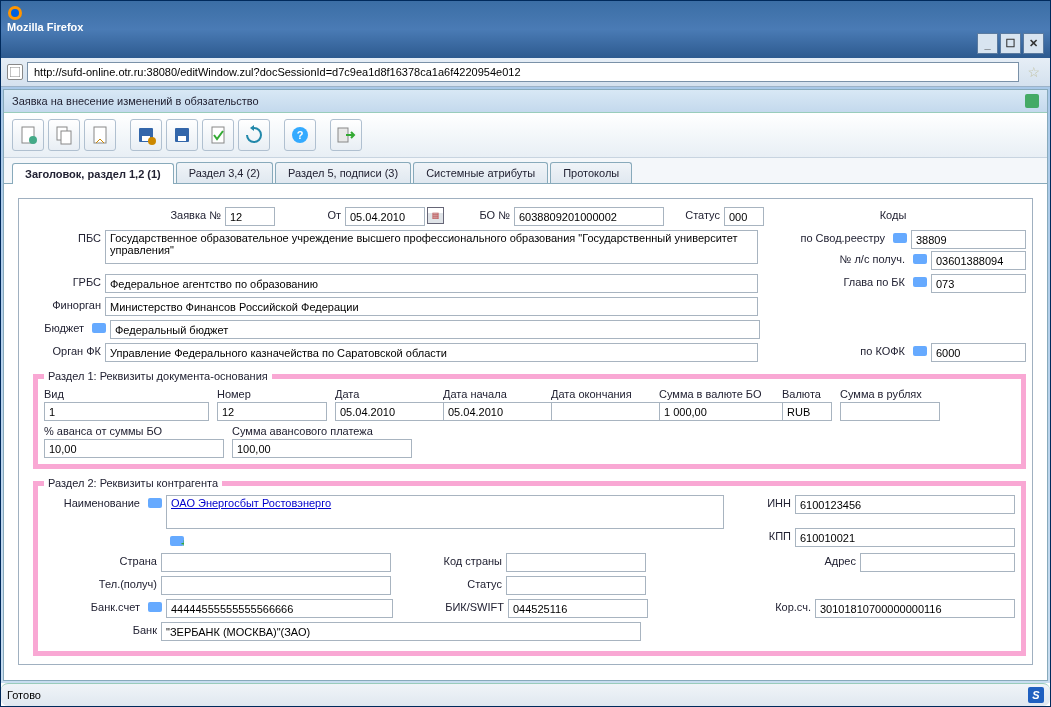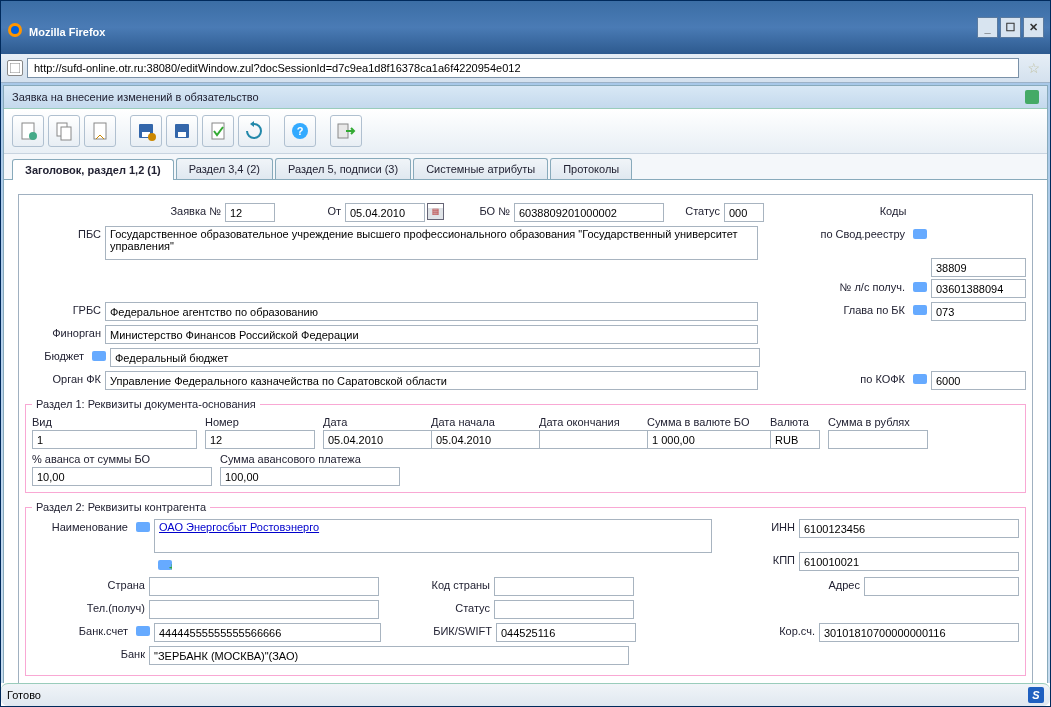--- a/index.html
+++ b/index.html
@@ -1,18 +1,18 @@
 <!DOCTYPE html>
 <html><head>
 <meta charset="utf-8">
 <style>
 * { box-sizing: border-box; font-family: Arial, sans-serif; font-size: 11px; }
 body { margin: 0; background: #f0f0f0; }
 .window { width: 1051px; height: 707px; background: #fff; border: 1px solid #002a5c; display: flex; flex-direction: column; }
-.titlebar { background: linear-gradient(#3b6ea5, #4a7bb5, #2d5a8f); color: #fff; font-weight: bold; font-size: 13px; padding: 16px 6px; display: flex; align-items: flex-end; }
+.titlebar { background: linear-gradient(#3b6ea5, #4a7bb5, #2d5a8f); color: #fff; font-weight: bold; font-size: 13px; padding: 4px 6px; display: flex; align-items: flex-start; flex-direction: column; }
 .titlebar .ff-icon { width: 16px; height: 16px; margin-right: 6px; display: inline-flex; }
 .win-controls { margin-left: auto; display: flex; gap: 2px; }
 .win-btn { width: 21px; height: 21px; background: #d8e4f0; border: 1px solid #5a7a9f; display: flex; align-items: center; justify-content: center; font-size: 11px; color: #333; }
 .addrbar { background: linear-gradient(#e6eef6, #d4e1ee); padding: 4px 6px; display: flex; align-items: center; gap: 4px; border-bottom: 1px solid #9cb2c8; }
 .page-icon { width: 16px; height: 16px; border: 1px solid #888; background: #fff; border-radius: 2px; display: flex; align-items: center; justify-content: center; }
 .addr-input { flex: 1; height: 20px; border: 1px solid #7a91a8; padding: 2px 6px; background: #fff; }
 .star-icon { color: #c0c0a0; font-size: 14px; padding: 0 4px; }
 .content { flex: 1; background: linear-gradient(#a8c8e8, #c8ddf0); padding: 0; display: flex; flex-direction: column; overflow: hidden; }
 .doc-panel { margin: 2px; background: #fff; border: 1px solid #8ab; flex: 1; display: flex; flex-direction: column; }
 .doc-header { background: linear-gradient(#d8e8f5, #c4d9ed); border-bottom: 1px solid #9cb; padding: 4px 8px; display: flex; align-items: center; }
@@ -24,21 +24,21 @@
 .tabs { display: flex; padding: 4px 8px 0 8px; background: #f4f7fa; gap: 2px; border-bottom: 1px solid #8ab; }
 .tab { padding: 4px 12px; border: 1px solid #8ab; border-bottom: none; background: linear-gradient(#f0f4f8, #e0e8f0); border-radius: 3px 3px 0 0; color: #223; cursor: pointer; }
 .tab.active { background: #fff; font-weight: bold; position: relative; top: 1px; }
 .form-body { flex: 1; padding: 14px; overflow: auto; }
 .form-box { border: 1px solid #a0b0c0; padding: 8px 6px; }
 .row { display: flex; align-items: flex-start; margin-bottom: 4px; }
 .lbl { text-align: right; padding-right: 4px; color: #223; padding-top: 2px; font-size: 11px; }
 .fld { border: 1px solid #a8b4c0; height: 19px; padding: 1px 4px; background: #fff; }
 .pick-icon { width: 16px; height: 16px; display: inline-flex; align-items: center; justify-content: center; margin: 0 3px; }
 .cal-icon { width: 17px; height: 17px; border: 1px solid #667; background: linear-gradient(#fff 0%, #fff 30%, #e0e4e8 30%); display: inline-flex; align-items: center; justify-content: center; font-size: 8px; color: #b44; margin-left: 2px; }
-fieldset { border: 1px solid #f9a8d4; margin: 8px 0 0 0; padding: 6px; }
+fieldset { border: 5px solid #f9a8d4; margin: 8px 0 0 8px; padding: 6px; }
 legend { padding: 0 4px; color: #223; font-size: 11px; }
 .col-group { display: flex; gap: 8px; }
 .col-item { display: flex; flex-direction: column; }
 .col-item .lbl2 { color: #223; margin-bottom: 2px; font-size: 11px; }
 textarea.fld { height: 34px; resize: none; font-family: Arial; font-size: 11px; }
 .statusbar { background: linear-gradient(#f0f4f8, #e0e8f0); border-top: 1px solid #9cb; padding: 3px 6px; display: flex; align-items: center; font-size: 11px; border-radius: 7px; }
 .s-icon { margin-left: auto; width: 16px; height: 16px; background: #2060c0; color: #fff; border-radius: 2px; display: flex; align-items: center; justify-content: center; font-weight: bold; font-style: italic; }
 a.link { color: #0000cc; text-decoration: underline; }
 .icon-svg { width: 20px; height: 20px; }
 </style>
@@ -165,21 +165,21 @@
             <span class="lbl" style="width:80px">ПБС</span>
             <textarea class="fld" style="width: 653px;">Государственное образовательное учреждение высшего профессионального образования "Государственный университет управления"</textarea>
             <div style="flex:1">
               <div class="row" style="margin-bottom:2px">
                 <span class="lbl" style="flex:1">по Свод.реестру</span>
                 <span class="pick-icon">
                     <svg width="14" height="14">
                       <rect width="14" height="10" y="2" fill="#6af" rx="2"></rect>
                     </svg>
                   </span>
-                <input class="fld" style="width: 95px; margin-top: 32px;" value="38809">
+                <input class="fld" style="width: 115px;" value="38809">
               </div>
               <div class="row" style="margin-bottom:0">
                 <span class="lbl" style="flex:1">№ л/с получ.</span>
                 <span class="pick-icon">
                     <svg width="14" height="14">
                       <rect width="14" height="10" y="2" fill="#6af" rx="2"></rect>
                     </svg>
                   </span>
                 <input class="fld" style="width: 95px;" value="03601388094">
               </div>

